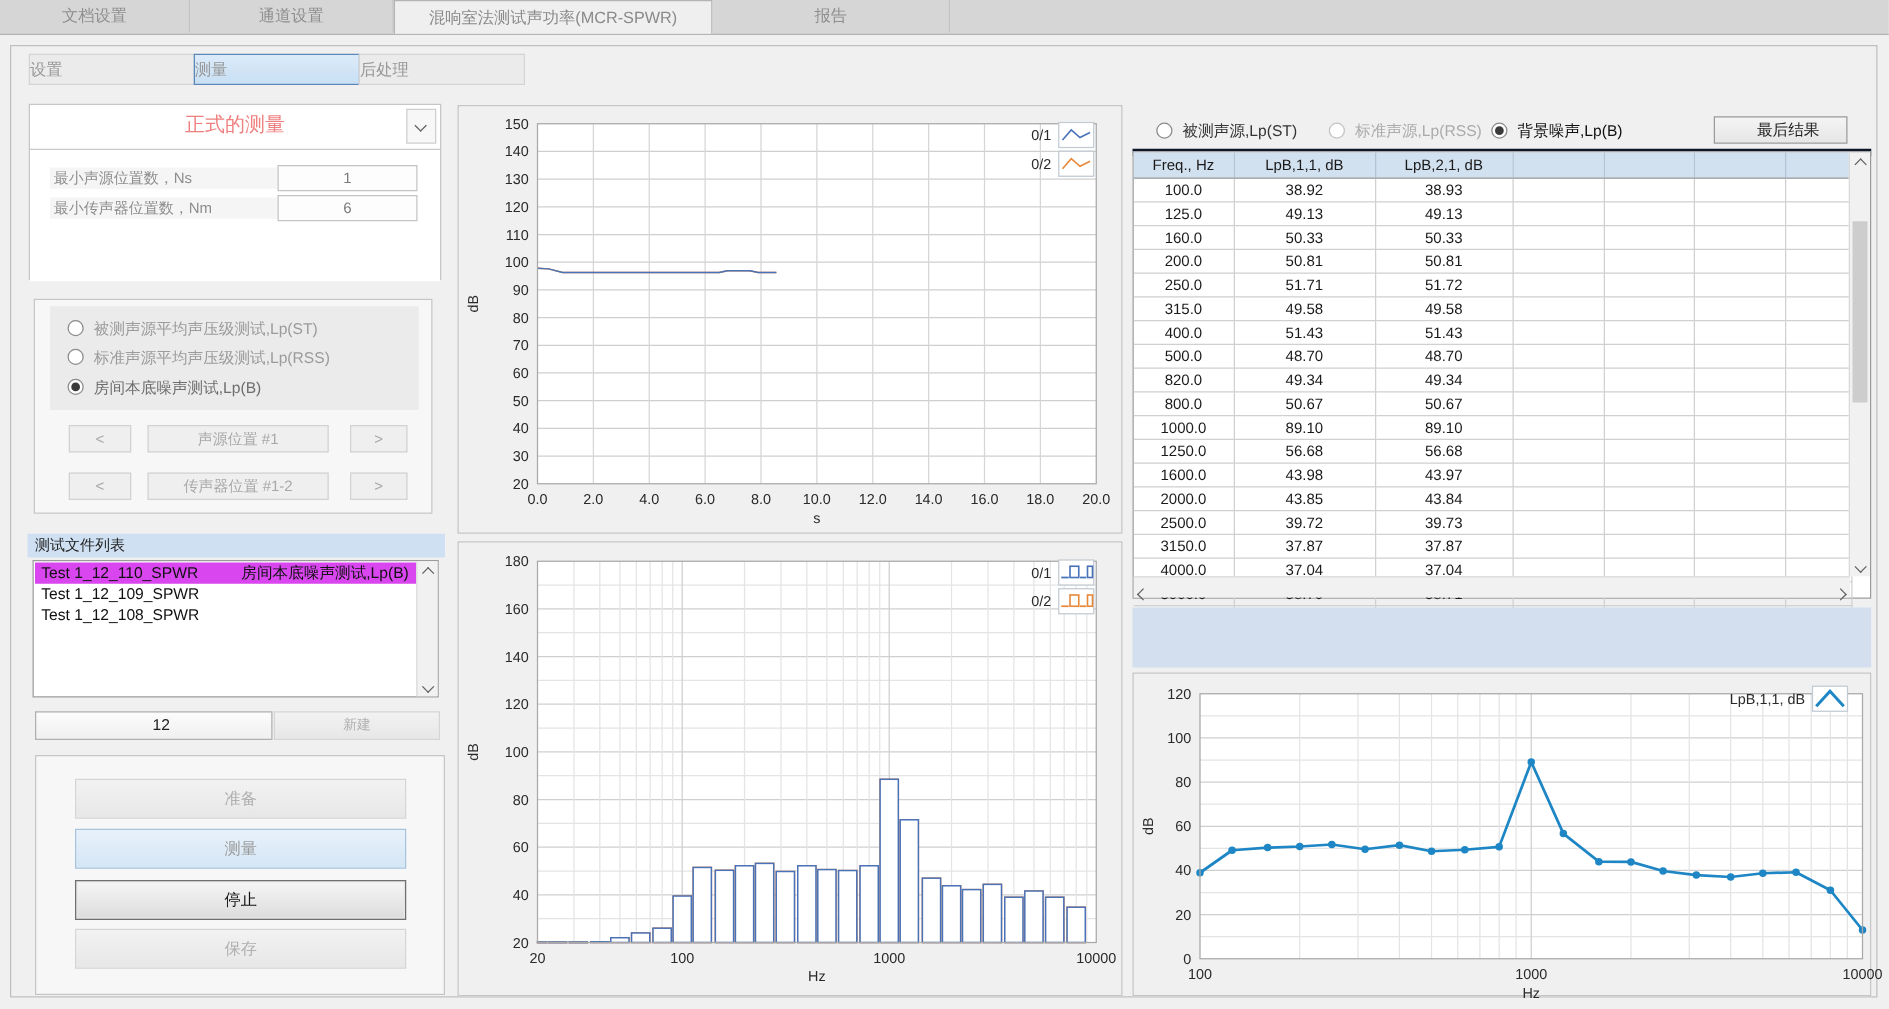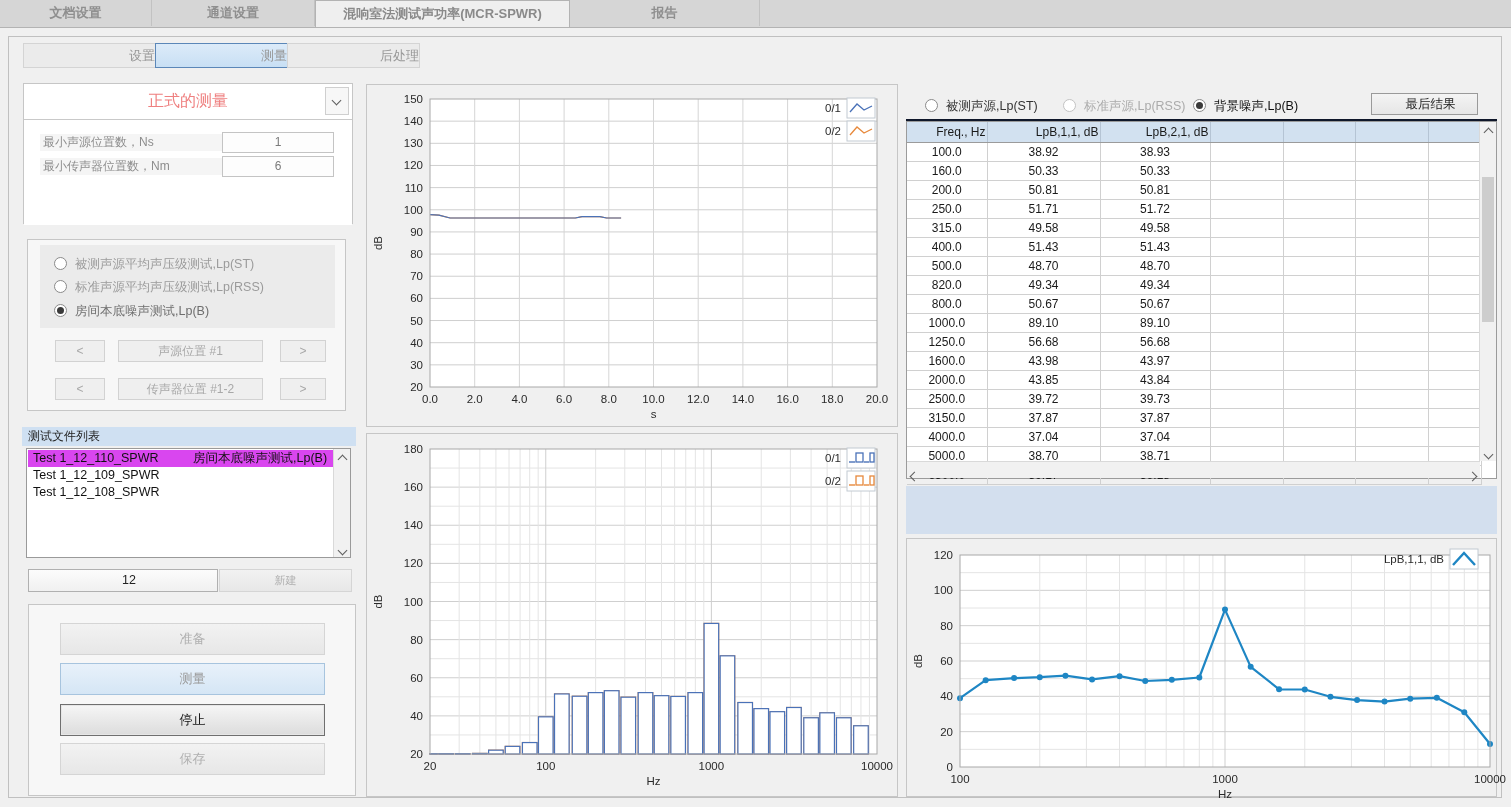--- a/index.html
+++ b/index.html
@@ -1,24 +1,24 @@
 <!DOCTYPE html>
 <html><head>
 <meta charset="utf-8">
 <style>
   html,body{margin:0;padding:0;width:1511px;height:807px;overflow:hidden;
     font-family:"Liberation Sans","DejaVu Sans",sans-serif;background:#f0f0f0;}
   
-  .tabbar{position:absolute;left:0;top:0;width:1511px;height:27px;background:#d6d6d6;border-bottom:1px solid #b3b3b3;font-weight:bold;}
+  .tabbar{position:absolute;left:0;top:0;width:1511px;height:27px;background:#d6d6d6;border-bottom:1px solid #b3b3b3;}
   .tab{position:absolute;top:0;height:26px;line-height:26px;text-align:center;font-size:13px;color:#8f8f8f;
        background:#d6d6d6;border-right:1px solid #c2c2c2;box-sizing:border-box;cursor:default;}
   .tab.active{background:#efefef;border:1px solid #b3b3b3;border-bottom:none;height:27px;color:#8a8a8a;}
   
   .main{position:absolute;left:8px;top:36px;width:1494px;height:762px;background:#f0f0f0;border:1px solid #c0c0c0;box-sizing:border-box;}
-  .subtab{position:absolute;top:6px;height:25px;line-height:24px;text-align:right;font-size:13px;color:#979797;
+  .subtab{position:absolute;top:6px;height:25px;line-height:24px;text-align:left;font-size:13px;color:#979797;
           background:#ebebeb;border:1px solid #d4d4d4;box-sizing:border-box;}
   .subtab.active{background:linear-gradient(#dcebf9,#c8dff4);border:1px solid #5b87b8;}
   .panel{position:absolute;box-sizing:border-box;border:1px solid #c6c6c6;background:#f0f0f0;}
   
   .dropdown{position:absolute;left:0;top:0;width:100%;height:36px;background:#fff;border-bottom:1px solid #c9c9c9;box-sizing:border-box;}
   .dropdown .title{display:block;text-align:center;line-height:34px;font-size:16px;color:#ef8080;}
   .dd-btn{position:absolute;right:3px;top:3px;width:24px;height:28px;background:#f7f7f7;border:1px solid #cfcfcf;box-sizing:border-box;}
   .fields{position:absolute;left:0;top:36px;width:100%;height:105px;background:#fff;}
   .frow{position:absolute;left:16px;width:298px;height:18px;}
   .frow .flabel{position:absolute;left:0;top:0;width:180px;height:17px;line-height:17px;background:#f5f5f5;color:#8d8d8d;font-size:12px;padding-left:3px;}
@@ -45,21 +45,21 @@
   .sbarrow{position:absolute;left:0;width:100%;height:15px;text-align:center;line-height:15px;}
   .btn{position:absolute;box-sizing:border-box;text-align:center;font-size:13px;}
   .btn.gray{background:linear-gradient(#f2f2f2,#e7e7e7);border:1px solid #d5d5d5;color:#b0b0b0;}
   .btn.blue{background:linear-gradient(#e8f1fa,#d5e6f5);border:1px solid #a7c4de;color:#9a9a9a;}
   .btn.focus{background:linear-gradient(#f6f6f6,#dcdcdc);border:1px solid #6f6f6f;box-shadow:inset 0 0 0 1px #e6e6e6;color:#111;}
   .btn.plain{background:linear-gradient(#fcfcfc,#f0f0f0);border:1px solid #b0b0b0;color:#222;padding-left:12px;}
   
   .rheader{position:absolute;border-bottom:6px solid #0f172a;}
   .table-wrap{position:absolute;background:#fff;border:1px solid #9b9b9b;box-sizing:border-box;}
   table.res{border-collapse:collapse;table-layout:fixed;width:574px;font-size:12px;}
-  table.res th{height:18px;background:#d2e1f0;font-weight:normal;color:#1a1a1a;border-right:1px solid #b5c4d4;border-bottom:1px solid #9b9b9b;text-align:right;}
+  table.res th{height:18px;background:#d2e1f0;font-weight:normal;color:#1a1a1a;border-right:1px solid #b5c4d4;border-bottom:1px solid #9b9b9b;}
   table.res td{height:16px;text-align:center;color:#1a1a1a;border-right:1px solid #d0d0d0;border-bottom:1px solid #d0d0d0;}
   .hscroll{position:absolute;left:0;bottom:0;height:17px;background:#f1f1f1;border-top:1px solid #d9d9d9;box-sizing:border-box;}
   .bluestrip{position:absolute;background:#d3dfee;}
   .chart-panel{position:absolute;border:1px solid #c6c6c6;background:#f0f0f0;box-sizing:border-box;}
   .chart-panel svg{position:absolute;left:0;top:0;overflow:visible;}
   svg text{font-family:"Liberation Sans","DejaVu Sans",sans-serif;font-size:11.5px;fill:#2a2a2a;}
 </style>
 </head>
 <body>
 
@@ -351,20 +351,29 @@
           <tr>
             <td>100.0</td>
             <td>38.92</td>
             <td>38.93</td>
             <td></td>
             <td></td>
             <td></td>
             <td></td>
           </tr>
           <tr>
+            <td>125.0</td>
+            <td>49.13</td>
+            <td>49.13</td>
+            <td></td>
+            <td></td>
+            <td></td>
+            <td></td>
+          </tr>
+          <tr>
             <td>160.0</td>
             <td>50.33</td>
             <td>50.33</td>
             <td></td>
             <td></td>
             <td></td>
             <td></td>
           </tr>
           <tr>
             <td>200.0</td>

